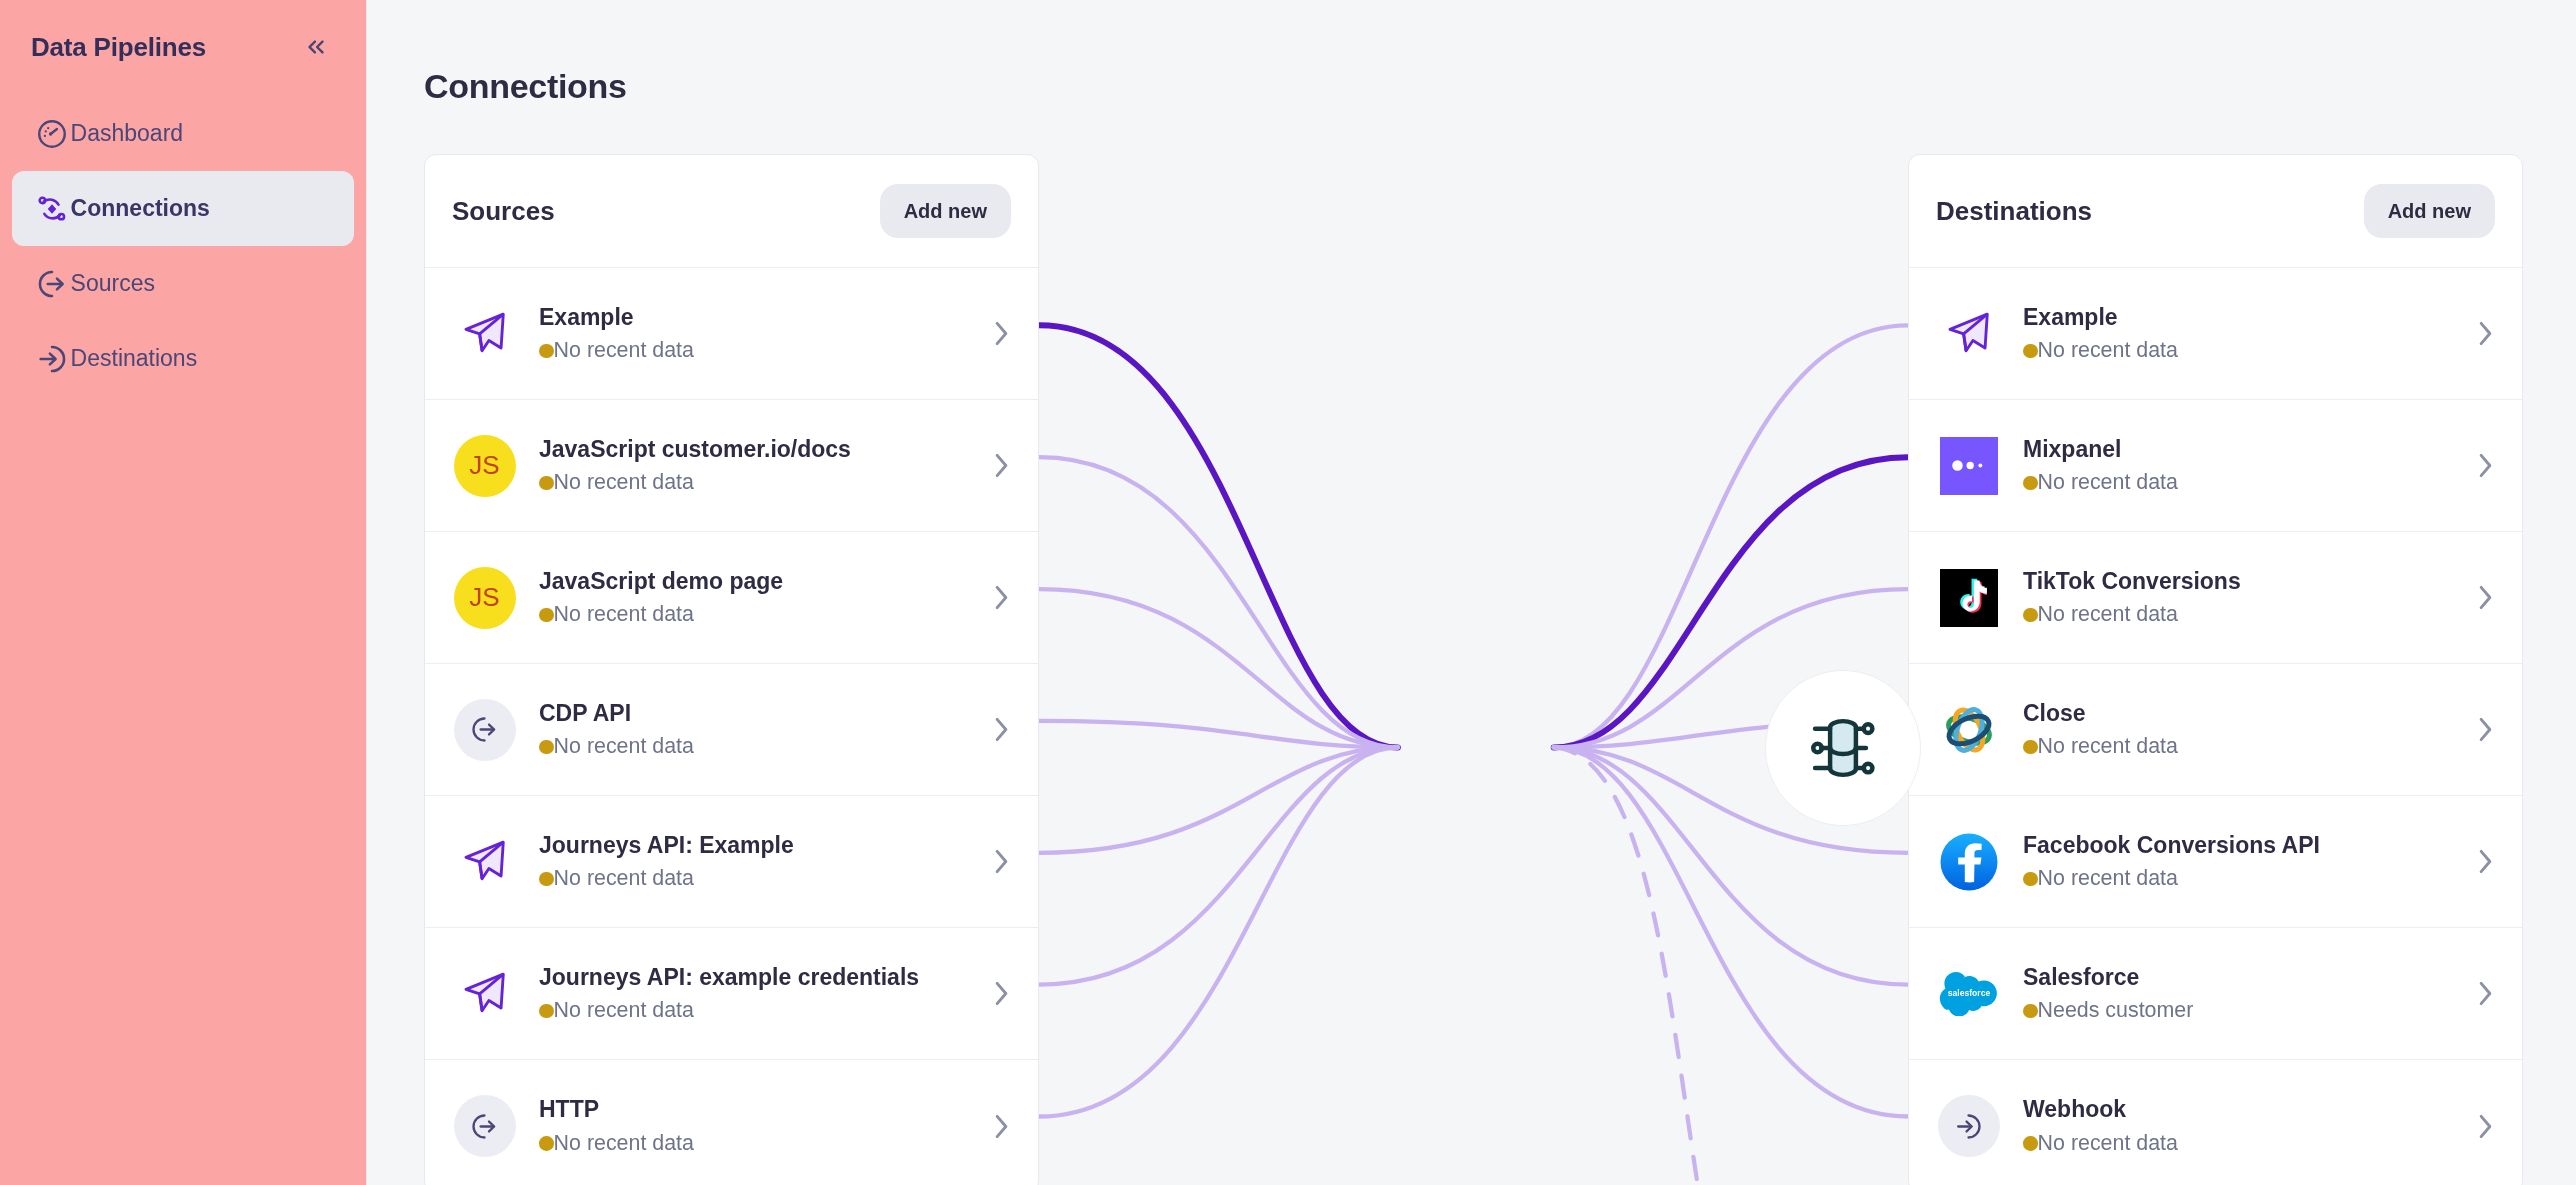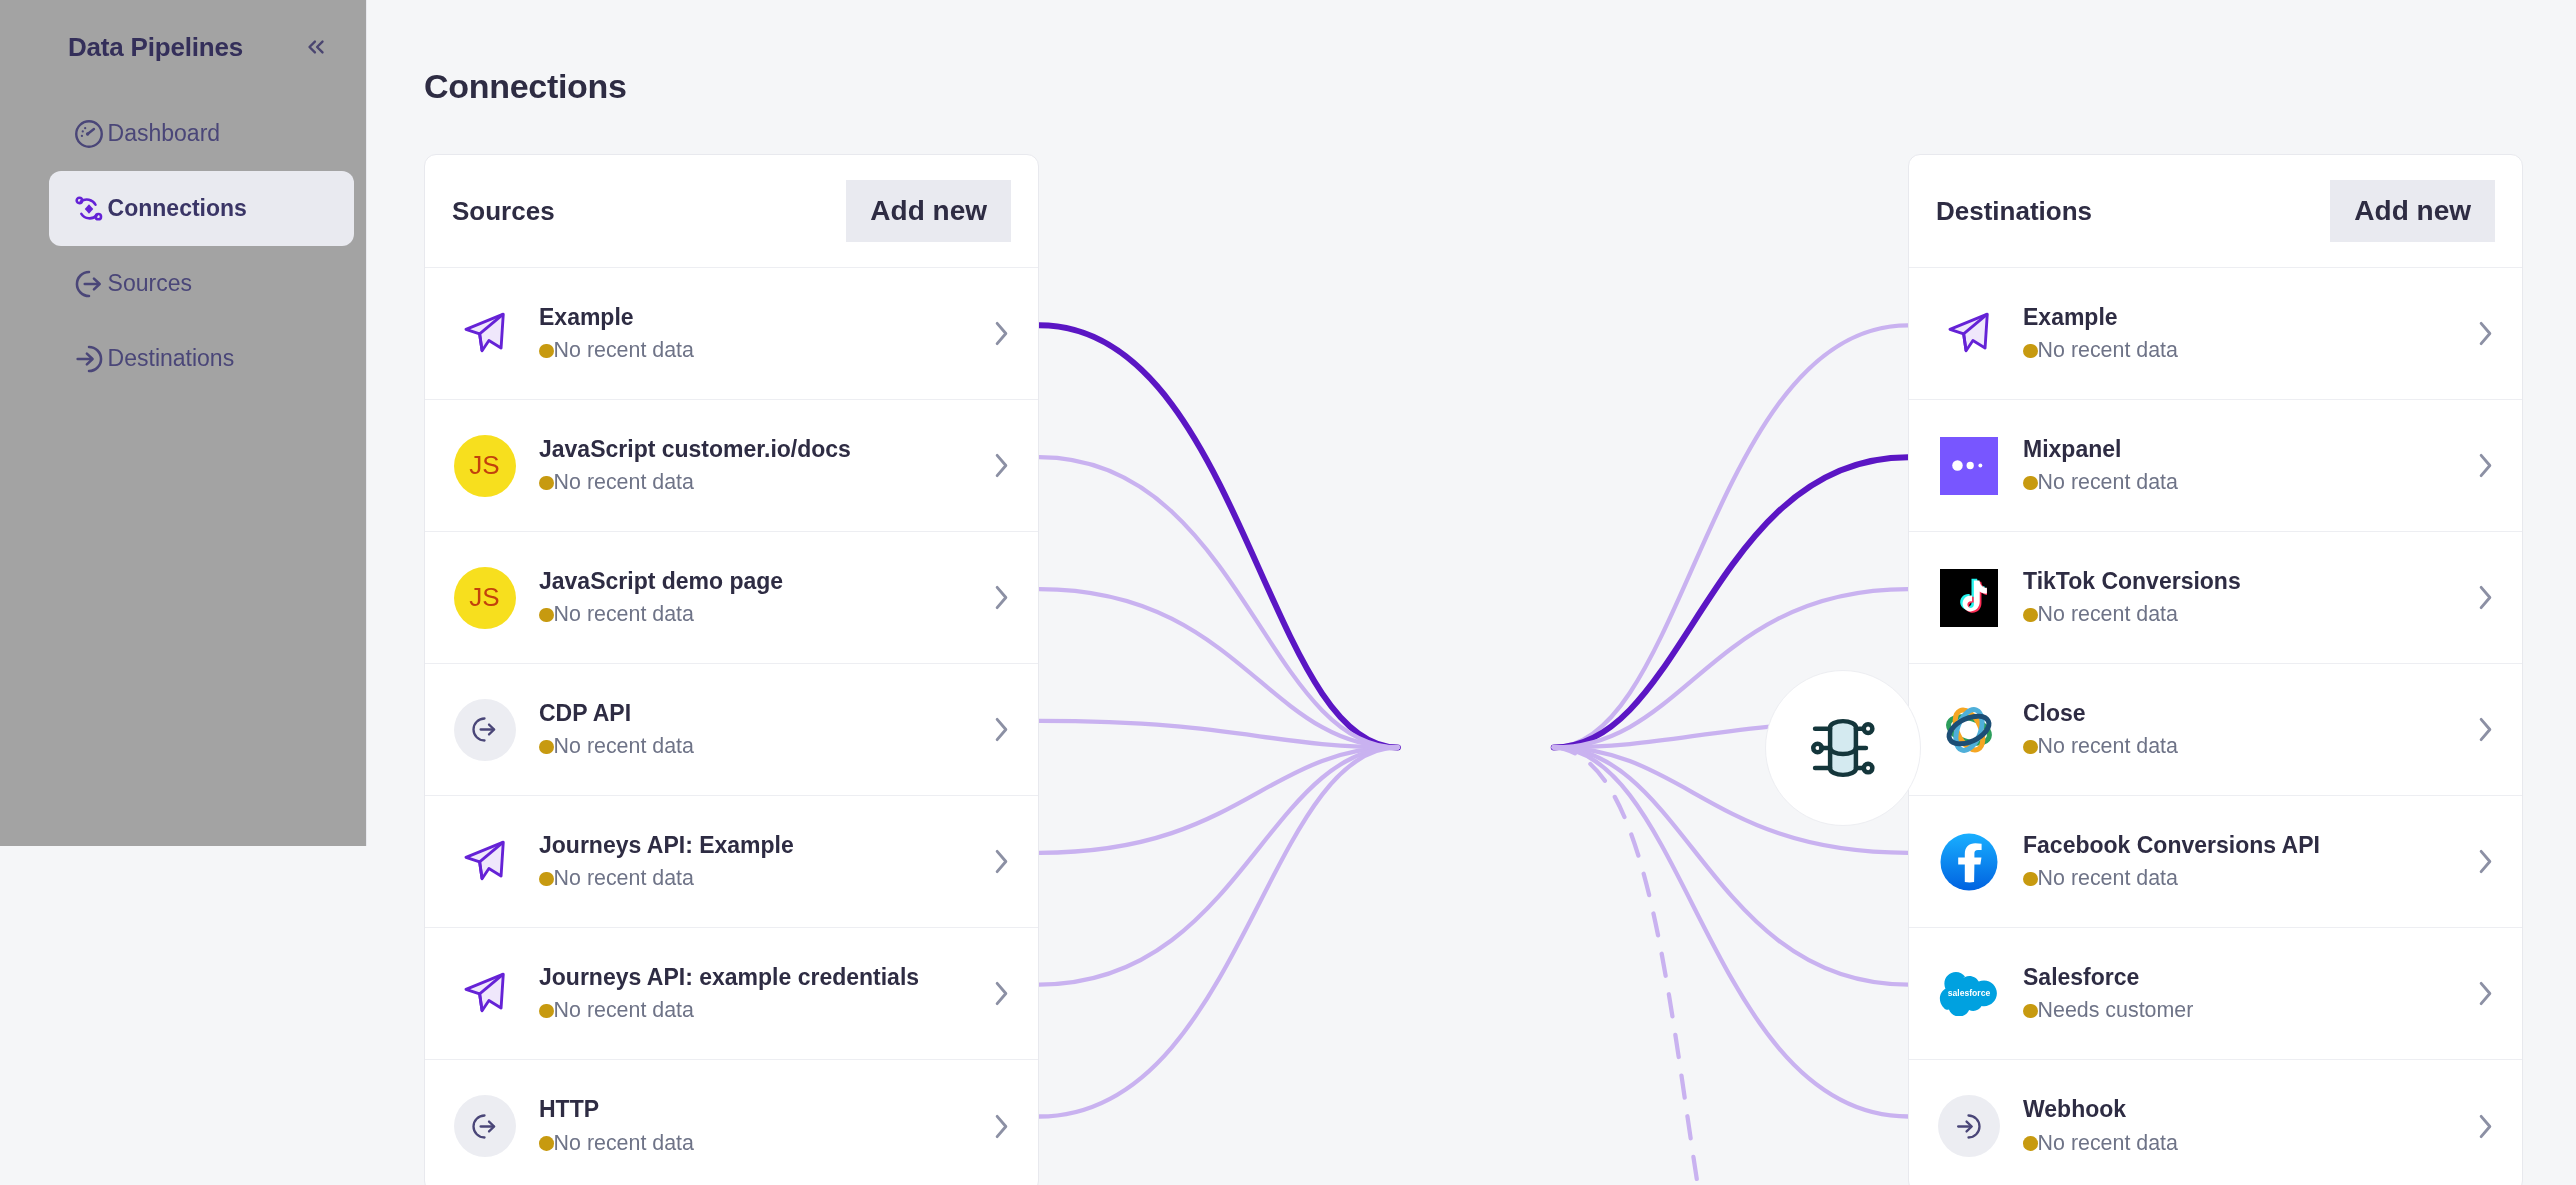--- a/index.html
+++ b/index.html
@@ -7,26 +7,25 @@
   html, body {
     width: 2576px; height: 1185px;
     background: #F5F6F8;
     font-family: "Liberation Sans", sans-serif;
     overflow: hidden;
   }
   .app { display: flex; width: 2576px; height: 1185px; }
 
   
   .sidebar {
-    width: 367px; height: 846px;
-    background: #a3a3a3;
+    width: 367px; height: 1185px;
+    background: #fca5a5;
     border-right: 0.9px solid #E8E9EE;
     flex: 0 0 367px;
     position: relative;
-    padding-left: 37px;
   }
   .sidebar-head {
     display: flex; align-items: center; justify-content: space-between;
     padding: 22px 31px 0 31px;
     height: 72px;
   }
   .brand-title {
     font-size: 26px; font-weight: bold; color: #342F5A;
     letter-spacing: -0.2px;
   }
@@ -93,23 +92,23 @@
   .panel-head {
     display: flex; align-items: center; justify-content: space-between;
     height: 113px;
     padding: 0 27px;
     border-bottom: 0.9px solid #EDEEF2;
   }
   .panel-title { font-size: 26px; font-weight: bold; color: #2E2C43; }
   .add-new {
     background: #E9EAF0;
     border: none;
-    border-radius: 0;
+    border-radius: 18px;
     padding: 15.4px 24px;
-    font-size: 28px;
+    font-size: 20px;
     font-weight: bold;
     color: #2E2C43;
     cursor: pointer;
     font-family: "Liberation Sans", sans-serif;
   }
   .row {
     display: flex; align-items: center;
     height: 132px;
     padding: 0 27px;
     border-bottom: 0.9px solid #EDEEF2;

